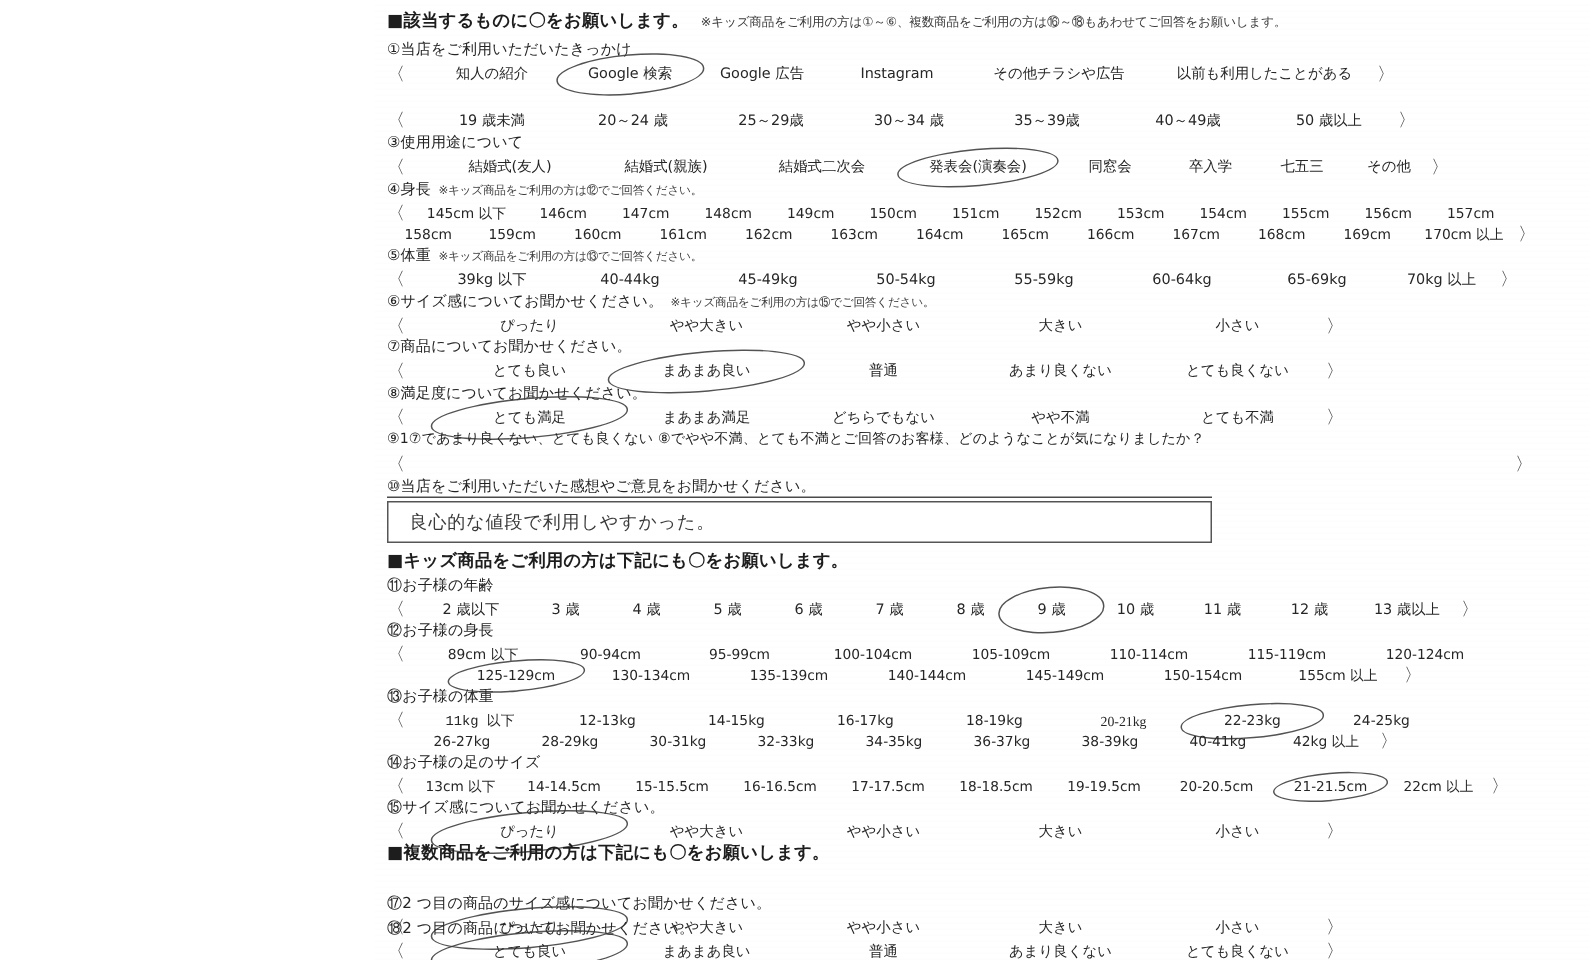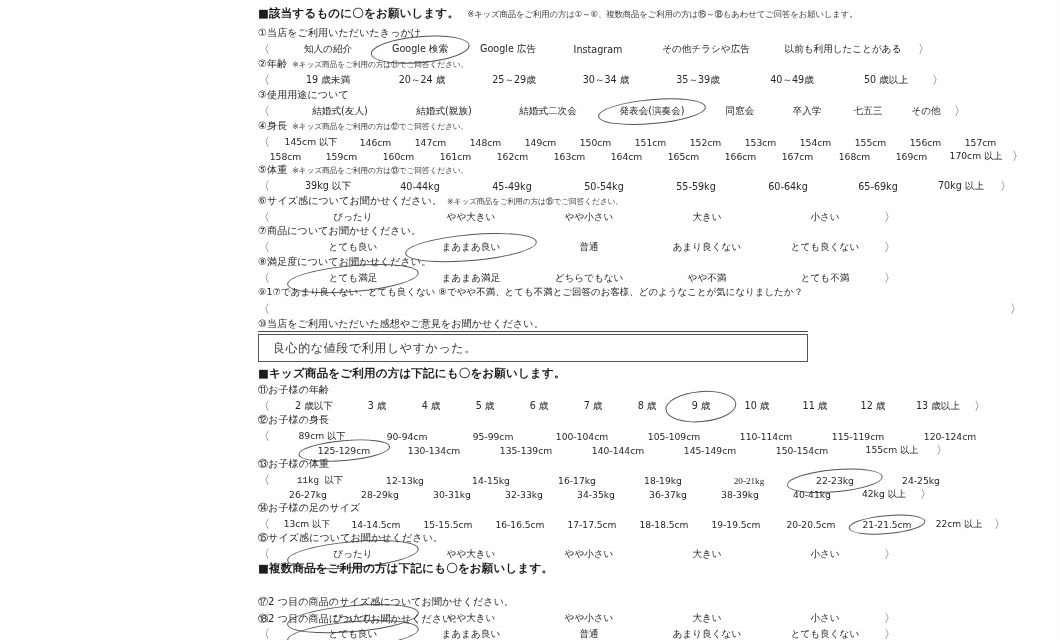--- a/index.html
+++ b/index.html
@@ -155,23 +155,20 @@
     <span class="brk">〈</span>
     <span class="opt" style="width:96px; margin-left:10px;">知人の紹介</span>
     <span class="opt circled" style="width:88px;">Google 検索</span>
     <span class="opt" style="width:88px;">Google 広告</span>
     <span class="opt" style="width:92px;">Instagram</span>
     <span class="opt" style="width:124px;">その他チラシや広告</span>
     <span class="opt" style="width:150px;">以前も利用したことがある</span>
     <span class="brk">〉</span>
   </div>
 
-  <div class="row q" style="top:57px; left:8px;">
-    <span>②年齢</span><span class="sub">※キッズ商品をご利用の方は⑪でご回答ください。</span>
-  </div>
   <div class="row opts" style="top:72px; left:8px; width:790px;">
     <span class="brk">〈</span>
     <span class="opt" style="width:96px; margin-left:10px;">19 歳未満</span>
     <span class="opt" style="width:92px;">20～24 歳</span>
     <span class="opt" style="width:92px;">25～29歳</span>
     <span class="opt" style="width:92px;">30～34 歳</span>
     <span class="opt" style="width:92px;">35～39歳</span>
     <span class="opt" style="width:96px;">40～49歳</span>
     <span class="opt" style="width:92px;">50 歳以上</span>
     <span class="brk">〉</span>

